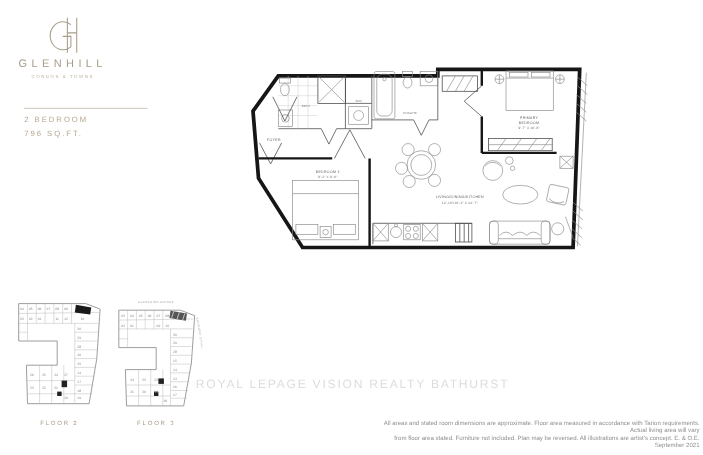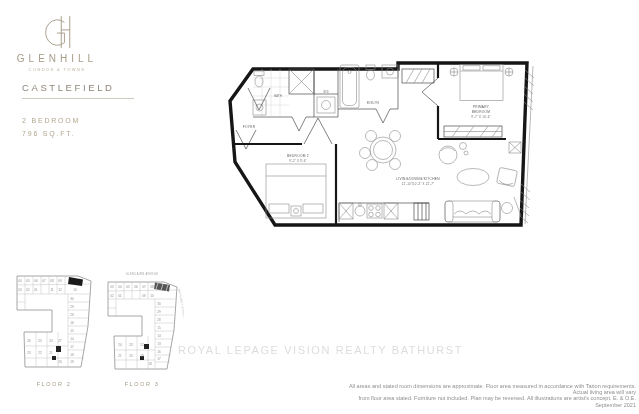--- a/index.html
+++ b/index.html
@@ -53,21 +53,20 @@
         <line x1="19" y1="1" x2="19" y2="31"></line>
         <line x1="27" y1="1" x2="27" y2="31"></line>
         <line x1="19" y1="14" x2="27" y2="14"></line>
       </g>
     </svg>
     <div class="brand-name">GLENHILL</div>
     <div class="brand-tagline">CONDOS &amp; TOWNS</div>
   </div>
 
   <div class="unitinfo">
-    <h1 class="unit-title">CASTLEFIELD</h1>
     <div class="unit-rule"></div>
     <div class="unit-type">2 BEDROOM</div>
     <div class="unit-area">796 SQ.FT.</div>
   </div>
 
   <div class="floorplan">
     <svg width="310" height="184" viewBox="0 0 310 184">
 
       <path class="wall" d="M27,13 H172 V7 H301 L295,169 H49 L9,106 L4,45 Z"></path>
 

